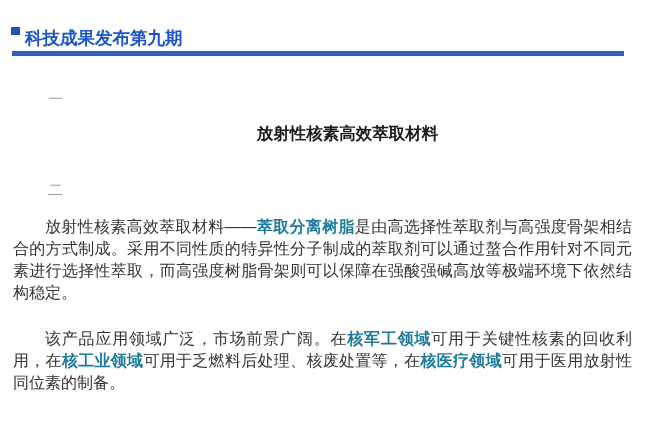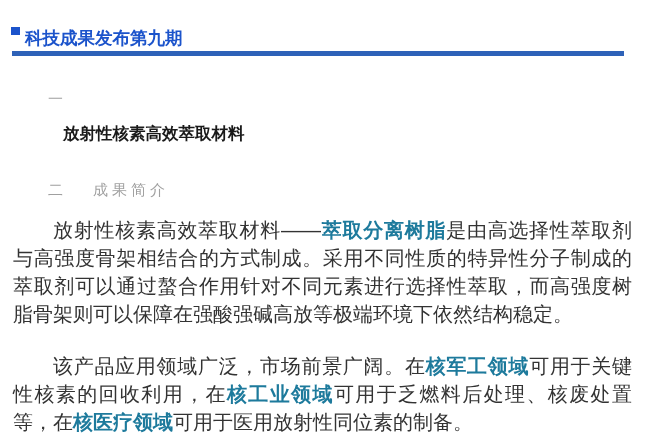--- a/index.html
+++ b/index.html
@@ -50,25 +50,26 @@
     letter-spacing:4px;
     color:var(--heading-gray);
   }
   .sec-head-1{margin-top:34px;}
   .sec-head-2{margin-top:36px;}
   .product-name{
     margin:14px 0 0 50px;
     font-size:16.5px;
     font-weight:bold;
     color:var(--name-dark);
+    text-align:center;
   }
   .para{
     margin-top:16px;
-    font-size:20px;
-    line-height:28px;
+    font-size:16px;
+    line-height:22px;
     text-align:justify;
     text-indent:2em;
     color:var(--text-dark);
   }
   .para + .para{margin-top:24px;}
   .hl{
     color:var(--accent-teal);
     font-weight:bold;
   }
 </style>
@@ -84,21 +85,20 @@
   <div class="header-rule"></div>
 
   <div class="sec-head sec-head-1">
     <span>一</span>
   </div>
 
   <p class="product-name">放射性核素高效萃取材料</p>
 
   <div class="sec-head sec-head-2">
     <span>二</span>
-    <span>成果简介</span>
   </div>
 
   <p class="para">
     <span>放射性核素高效萃取材料——</span><span class="hl">萃取分离树脂</span><span>是由高选择性萃取剂与高强度骨架相结合的方式制成。采用不同性质的特异性分子制成的萃取剂可以通过螯合作用针对不同元素进行选择性萃取，而高强度树脂骨架则可以保障在强酸强碱高放等极端环境下依然结构稳定。</span>
   </p>
 
   <p class="para">
     <span>该产品应用领域广泛，市场前景广阔。在</span><span class="hl">核军工领域</span><span>可用于关键性核素的回收利用，在</span><span class="hl">核工业领域</span><span>可用于乏燃料后处理、核废处置等，在</span><span class="hl">核医疗领域</span><span>可用于医用放射性同位素的制备。</span>
   </p>
 

